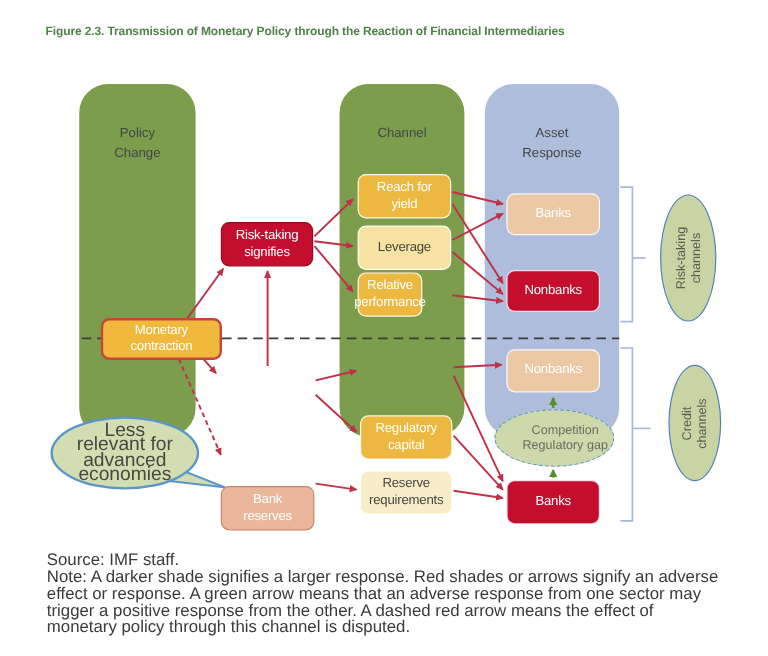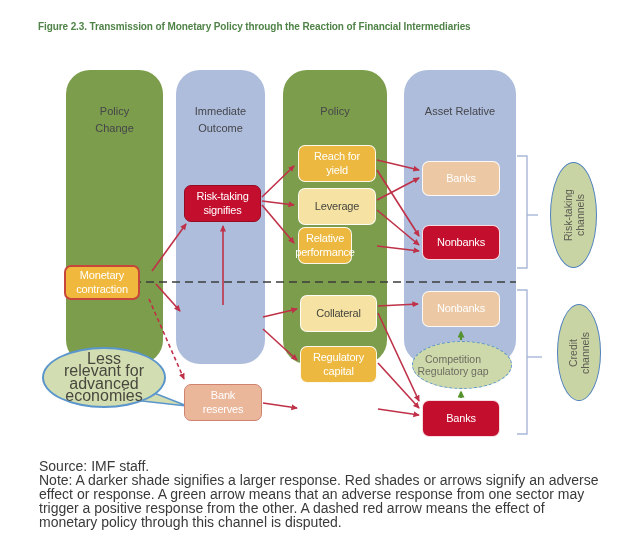--- a/index.html
+++ b/index.html
@@ -18,24 +18,24 @@
         box-sizing:border-box;padding:2px 3px;letter-spacing:-0.2px;}
   .crimson{background:#c40e2e;color:#fff;border:1.5px solid rgba(255,255,255,0.85);}
   .crimson-dk{background:#c40e2e;color:#fff;border:1.5px solid #960b22;}
   .gold{background:#ecb83f;color:#fff;border:1.5px solid rgba(255,255,255,0.9);}
   .gold-red{background:#f0b83d;color:#fff;border:2px solid #c6463c;}
   .pale{background:#f6e2a3;color:#46463f;border:1.5px solid rgba(255,255,255,0.9);}
   .palest{background:#f8edc8;color:#46463f;border:1.5px solid rgba(255,255,255,0.9);}
   .salmon{background:#e07f6c;color:#fff;border:1.5px solid #bf4a3f;}
   .peach{background:#ecc8a4;color:#fff;border:1.5px solid rgba(255,255,255,0.9);}
   .peach-red{background:#eab79b;color:#fff;border:1.5px solid #cf8270;}
-  .narrow{padding:14px 14px;}
+  .narrow{padding:14px 14px;margin-top:21px;}
   .comp-ellipse{position:absolute;left:412px;top:341px;width:100px;height:48px;z-index:3;
         background:#cdd9ab;border:1.6px dashed #5a96cb;border-radius:50%;
-        display:flex;align-items:center;justify-content:flex-start;box-sizing:border-box;}
+        display:flex;align-items:center;justify-content:flex-end;box-sizing:border-box;}
   .comp-ellipse span{width:80px;text-align:center;font-size:10.5px;line-height:12.5px;color:#6c6c60;}
   .bubble{position:absolute;left:42px;top:347px;width:124px;height:61px;z-index:3;
         background:#d2ddb2;border:2px solid #5a96cb;border-radius:50%;
         display:flex;align-items:center;justify-content:center;box-sizing:border-box;}
   .bubble span{width:84px;text-align:center;font-size:16px;line-height:12.5px;color:#48483e;}
   .side-oval{position:absolute;z-index:3;background:#c8d4a4;border:1.6px solid #4f81bd;
         border-radius:50%;box-sizing:border-box;}
   .side-oval .rot{position:absolute;left:50%;top:50%;width:60px;
         transform:translate(-50%,-50%) rotate(-90deg);
         text-align:center;font-size:10.5px;line-height:12px;color:#5c5c52;}
@@ -45,28 +45,25 @@
 </head>
 <body>
 
 <div class="fig">
 
   <div class="title">Figure 2.3. Transmission of Monetary Policy through the Reaction of Financial Intermediaries</div>
 
   <div class="col green" style="left:66px;width:97px;">
     <div class="col-header">Policy Change</div>
   </div>
-  <div class="col blue" style="left:176px;width:89px;">
-    <div class="col-header">Immediate Outcome</div>
-  </div>
   <div class="col green" style="left:283px;width:104px;">
-    <div class="col-header">Policy</div>
+    <div class="col-header">Channel</div>
   </div>
   <div class="col blue" style="left:404px;width:112px;">
-    <div class="col-header">Asset Relative</div>
+    <div class="col-header">Asset Response</div>
   </div>
 
   <svg class="layer" width="640" height="547" viewBox="0 0 640 547">
     <defs>
       <marker id="ar" markerWidth="8" markerHeight="8" refX="5.6" refY="3" orient="auto" markerUnits="userSpaceOnUse">
         <path d="M0,0 L6.5,3 L0,6 Z" fill="#bf3148"></path>
       </marker>
       <marker id="ag" markerWidth="9" markerHeight="9" refX="5.6" refY="3.5" orient="auto" markerUnits="userSpaceOnUse">
         <path d="M0,0 L7,3.5 L0,7 Z" fill="#55922e"></path>
       </marker>
@@ -107,29 +104,29 @@
     </g>
 
     <line x1="149" y1="299" x2="184" y2="379" stroke="#bf3148" stroke-width="1.6" stroke-dasharray="4 3" marker-end="url(#ar)"></line>
 
     <g stroke="#55922e" stroke-width="2.2" fill="none">
       <line x1="461" y1="340" x2="461" y2="332" marker-end="url(#ag)"></line>
       <line x1="461" y1="398" x2="461" y2="392" marker-end="url(#ag)"></line>
     </g>
   </svg>
 
-  <div class="node gold-red" style="left:64px;top:265px;width:76px;height:35px;">Monetary contraction</div>
+  <div class="node gold-red" style="left:84px;top:265px;width:101px;height:35px;">Monetary contraction</div>
   <div class="node crimson-dk" style="left:184px;top:185px;width:77px;height:37px;">Risk-taking signifies</div>
   <div class="node peach-red narrow" style="left:184px;top:384px;width:78px;height:37px;">Bank reserves</div>
 
   <div class="node gold" style="left:298px;top:145px;width:78px;height:37px;">Reach for yield</div>
   <div class="node pale" style="left:298px;top:188px;width:78px;height:37px;">Leverage</div>
   <div class="node gold" style="left:298px;top:227px;width:54px;height:37px;">Relative performance</div>
-  <div class="node pale" style="left:300px;top:295px;width:77px;height:37px;">Collateral</div>
   <div class="node gold" style="left:300px;top:346px;width:77px;height:37px;text-align:center;">Regulatory capital</div>
+  <div class="node palest" style="left:300px;top:392px;width:77px;height:37px;">Reserve requirements</div>
 
   <div class="node peach" style="left:422px;top:161px;width:78px;height:35px;">Banks</div>
   <div class="node crimson" style="left:422px;top:225px;width:78px;height:35px;">Nonbanks</div>
   <div class="node peach" style="left:422px;top:291px;width:78px;height:36px;">Nonbanks</div>
   <div class="node crimson" style="left:422px;top:400px;width:78px;height:37px;">Banks</div>
 
   <div class="comp-ellipse">
     <span>Competition Regulatory gap</span>
   </div>
 

